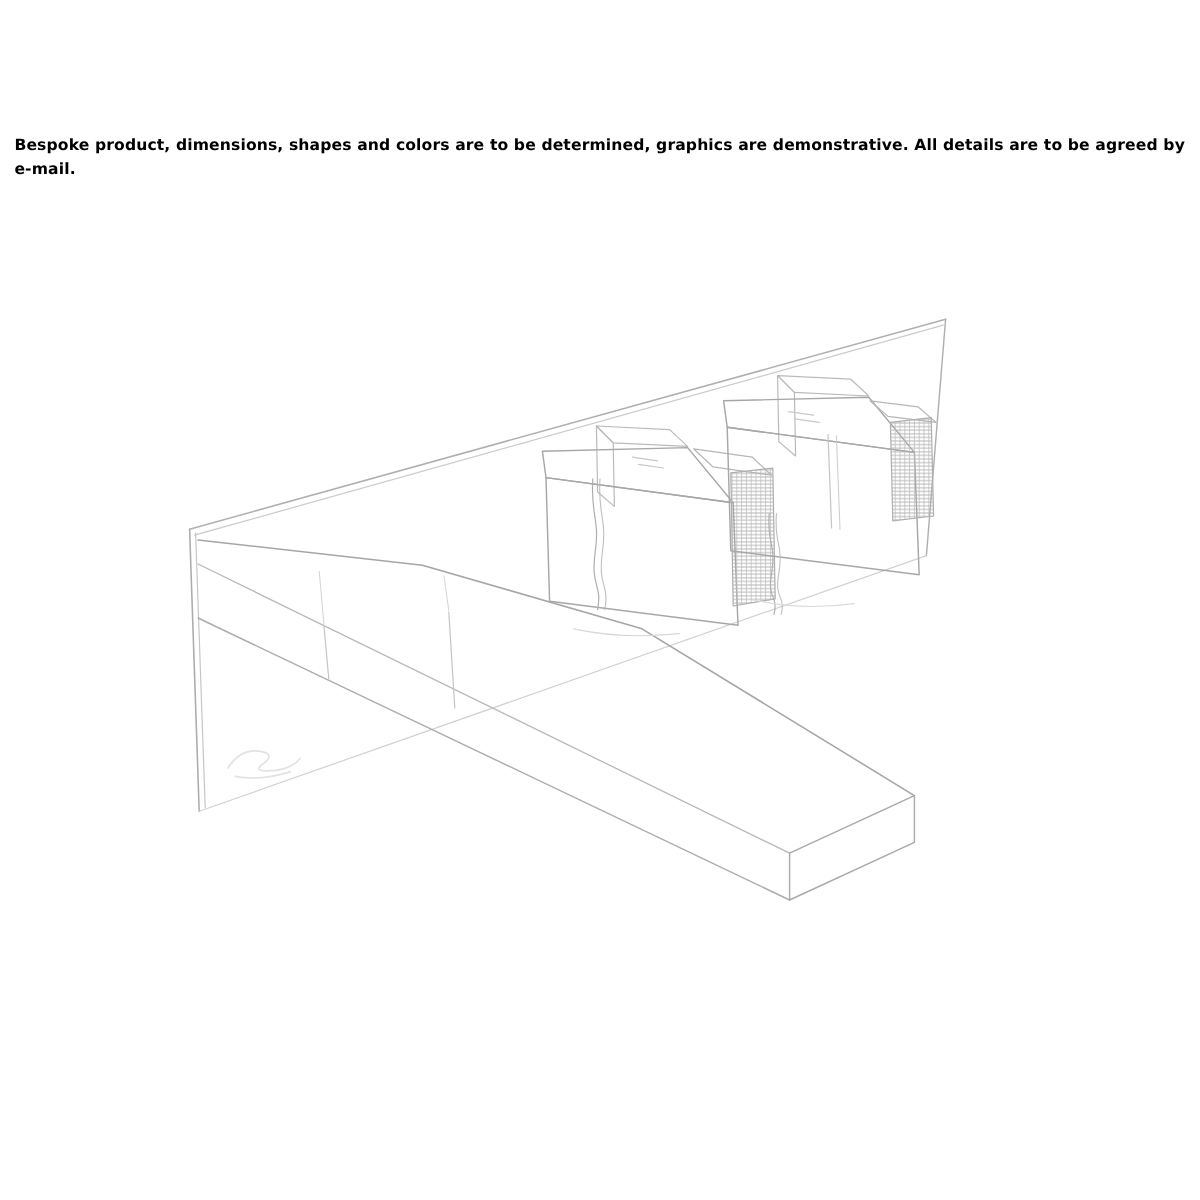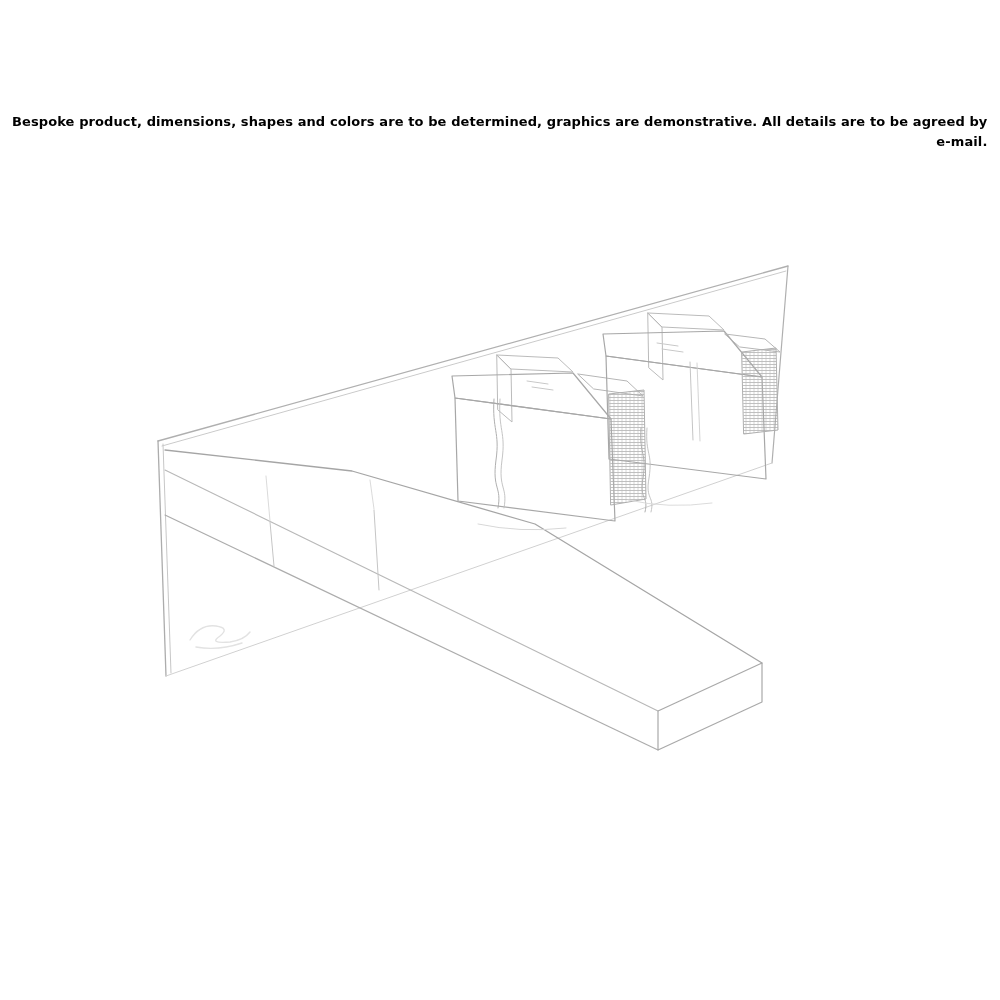--- a/index.html
+++ b/index.html
@@ -19,21 +19,20 @@
     position: absolute;
     left: 12px;
     top: 112px;
     margin: 0;
     max-width: 980px;
     font-size: 13px;
     line-height: 20px;
     font-weight: bold;
     color: #000000;
     letter-spacing: 0.1px;
-    text-align: right;
   }
   .sketch-svg {
     position: absolute;
     left: 0;
     top: 0;
     width: 1000px;
     height: 1000px;
   }
 </style>
 </head>

